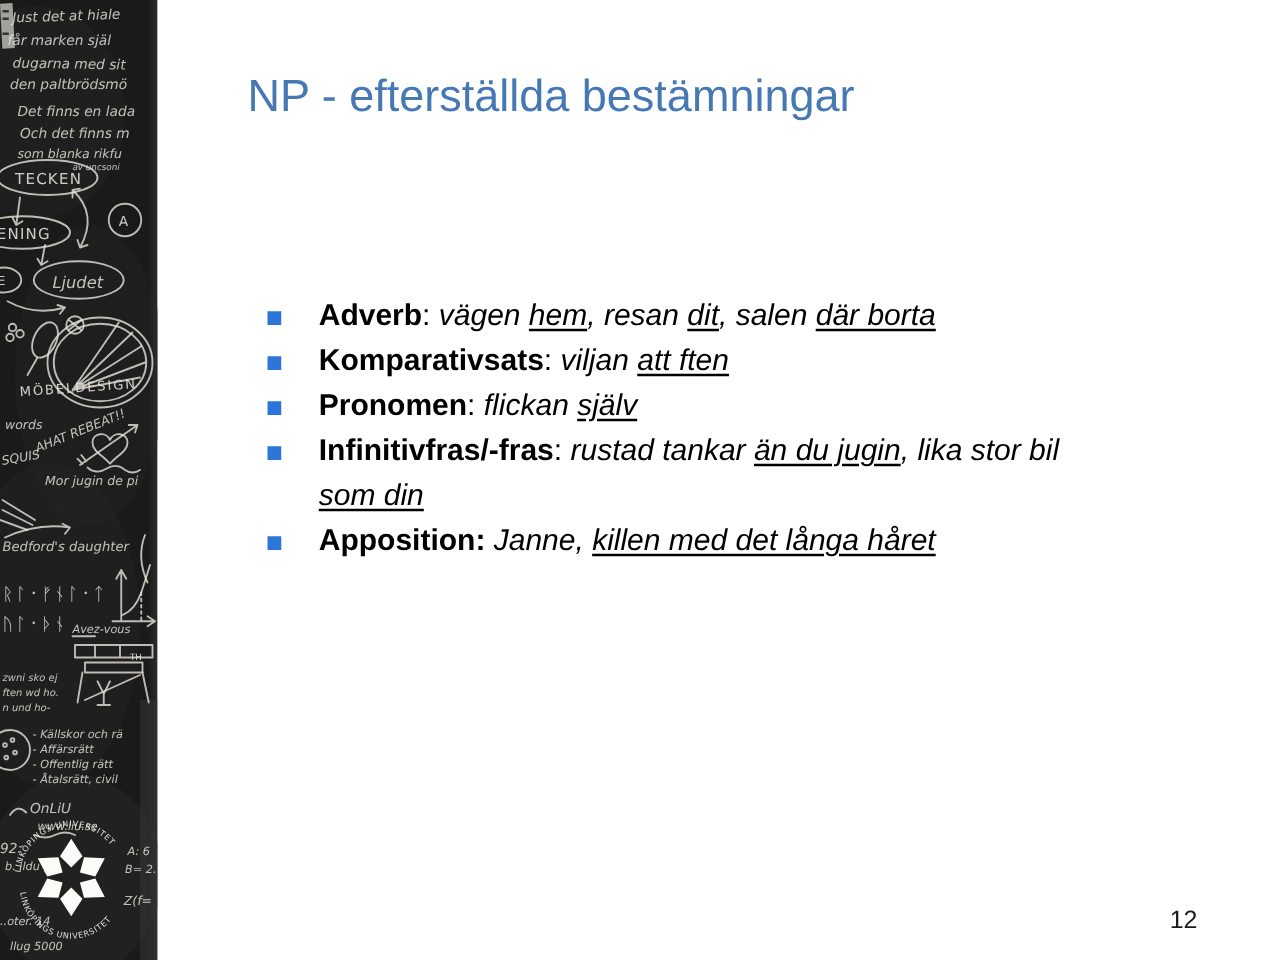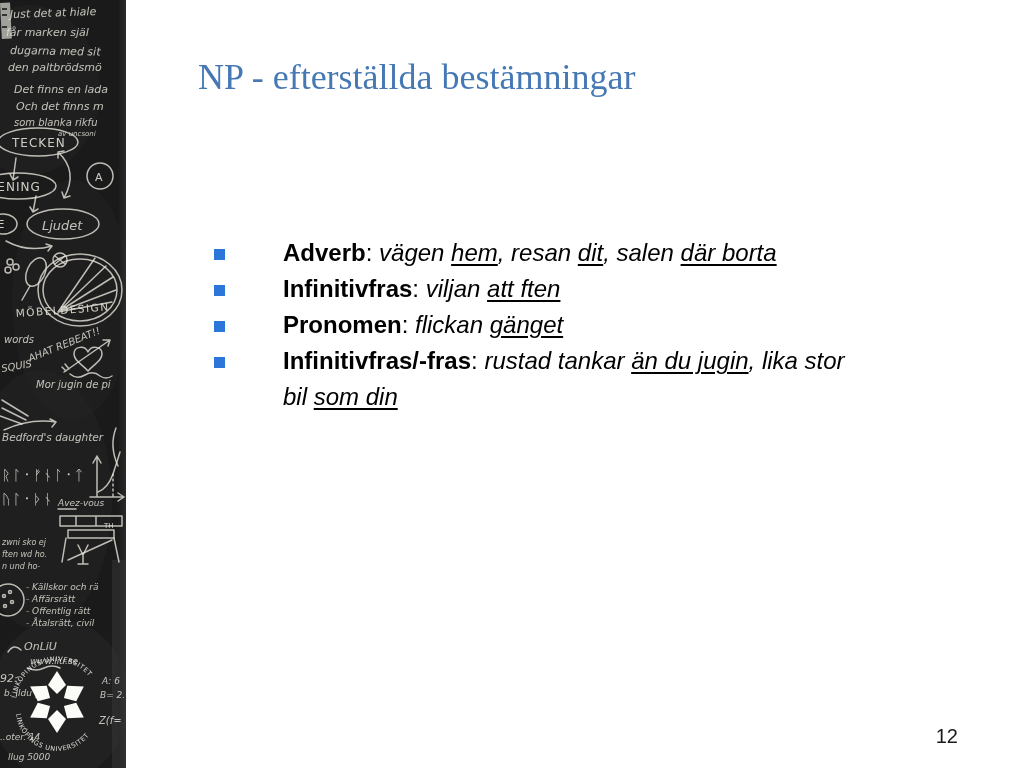--- a/index.html
+++ b/index.html
@@ -8,27 +8,27 @@
   
   .sidebar{position:absolute;left:0;top:0;width:126px;height:768px;display:block;}
   .ct{font-family:"DejaVu Sans",sans-serif;font-style:italic;fill:var(--c-chalk,#e6e4da);opacity:.82;}
   .cc{font-family:"DejaVu Sans",sans-serif;font-style:normal;fill:var(--c-chalk,#e6e4da);opacity:.88;}
   .cs{stroke:var(--c-chalk,#e6e4da);fill:none;stroke-width:1.5;stroke-linecap:round;
       stroke-linejoin:round;opacity:.8;}
   .ring{font-family:"DejaVu Sans",sans-serif;font-size:6.5px;letter-spacing:.6px;
         fill:#f0efe9;opacity:.9;}
   
   .title{position:absolute;left:198px;top:59px;margin:0;font-size:36px;line-height:36px;
-         font-weight:400;color:var(--c-title,#4678b4);white-space:nowrap;font-family:Liberation Serif, serif;}
+         font-weight:400;color:var(--c-title,#4678b4);white-space:nowrap;}
   
   .bullets{position:absolute;left:214px;top:235px;width:660px;color:var(--c-text,#000);}
   .bullet-item{display:flex;align-items:flex-start;}
   .bullet-marker{flex:0 0 11px;width:11px;height:11px;margin-top:14px;margin-right:30px;
                  background:var(--c-bullet,#2d76d9);}
-  .bullet-text{width:600px;font-size:24px;line-height:36px;margin-left:28px;}
+  .bullet-text{width:600px;font-size:24px;line-height:36px;}
   .seg-b{font-weight:bold;}
   .seg-i{font-style:italic;}
   .seg-iu{font-style:italic;text-decoration:underline;text-decoration-thickness:2px;
           text-underline-offset:3px;}
   
   .page-number{position:absolute;top:725px;right:66px;font-size:20px;line-height:23px;
                color:#1a1a1a;}
 </style>
 </head>
 <body>
@@ -180,27 +180,31 @@
 
   <h1 class="title">NP - efterställda bestämningar</h1>
 
   <div class="bullets">
       <div class="bullet-item">
         <span class="bullet-marker"></span>
         <span class="bullet-text"><span class="seg-b">Adverb</span><span class="seg-p">: </span><span class="seg-i">vägen </span><span class="seg-iu">hem</span><span class="seg-i">, resan </span><span class="seg-iu">dit</span><span class="seg-i">, salen </span><span class="seg-iu">där borta</span></span>
       </div>
       <div class="bullet-item">
         <span class="bullet-marker"></span>
-        <span class="bullet-text"><span class="seg-b">Infinitivfras</span><span class="seg-p">: </span><span class="seg-i">viljan </span><span class="seg-iu">att ften</span></span>
-      </div>
-      <div class="bullet-item">
-        <span class="bullet-marker"></span>
-        <span class="bullet-text"><span class="seg-b">Pronomen</span><span class="seg-p">: </span><span class="seg-i">flickan </span><span class="seg-iu">gänget</span></span>
+        <span class="bullet-text"><span class="seg-b">Komparativsats</span><span class="seg-p">: </span><span class="seg-i">viljan </span><span class="seg-iu">att ften</span></span>
+      </div>
+      <div class="bullet-item">
+        <span class="bullet-marker"></span>
+        <span class="bullet-text"><span class="seg-b">Pronomen</span><span class="seg-p">: </span><span class="seg-i">flickan </span><span class="seg-iu">själv</span></span>
       </div>
       <div class="bullet-item">
         <span class="bullet-marker"></span>
         <span class="bullet-text"><span class="seg-b">Infinitivfras/-fras</span><span class="seg-p">: </span><span class="seg-i">rustad tankar </span><span class="seg-iu">än du jugin</span><span class="seg-i">, lika stor bil </span><span class="seg-iu">som din</span></span>
       </div>
+      <div class="bullet-item">
+        <span class="bullet-marker"></span>
+        <span class="bullet-text"><span class="seg-b">Apposition: </span><span class="seg-i">Janne, </span><span class="seg-iu">killen med det långa håret</span></span>
+      </div>
     </div>
 
   <div class="page-number">12</div>
 
 </div>
 
 </body></html>

